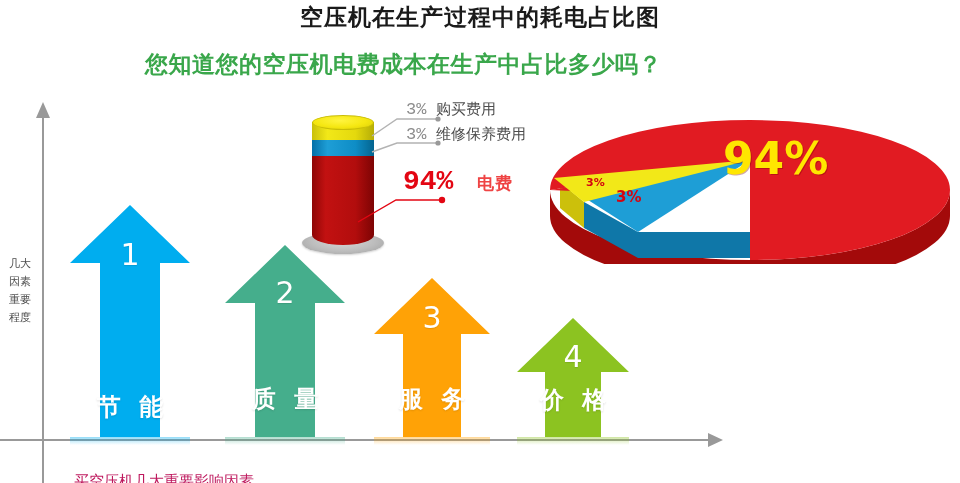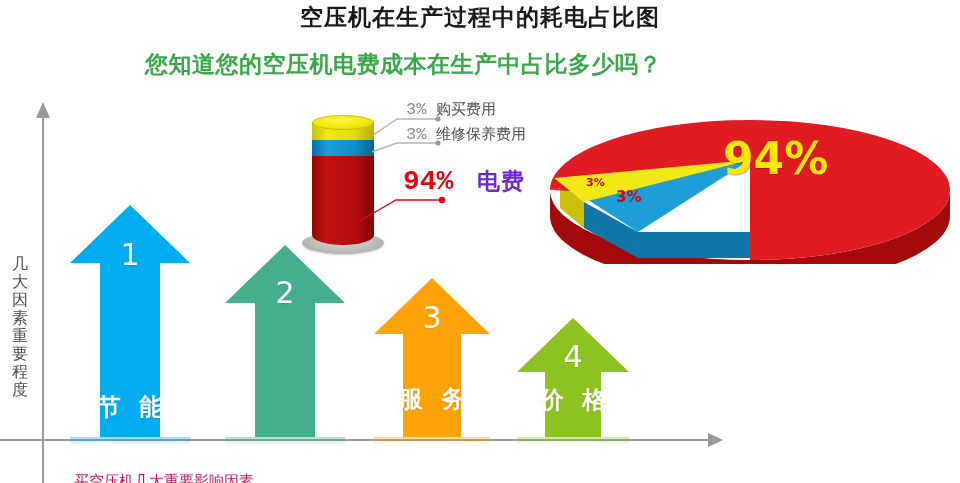--- a/index.html
+++ b/index.html
@@ -29,21 +29,21 @@
     letter-spacing: 0.5px;
     white-space: nowrap;
   }
 
   
   .axis-svg { position: absolute; left: 0; top: 0; }
 
   .ylabel {
     position: absolute; left: 7px; top: 255px;
     width: 26px;
-    font-size: 16px; color: #4d4d4d; line-height: 18px;
+    font-size: 11px; color: #4d4d4d; line-height: 18px;
     text-align: center;
     word-break: break-all;
   }
   .xlabel {
     position: absolute; left: 74px; top: 472px;
     font-size: 15px; color: #be185d;
     white-space: nowrap;
   }
 
   
@@ -95,21 +95,21 @@
     border: 1px solid #c9bd06;
     box-sizing: border-box;
   }
 
   
   .callout-svg { position: absolute; left: 0; top: 0; }
   .co { position: absolute; white-space: nowrap; font-family: Liberation Mono, monospace; }
   .co .pct { color: #8c8c8c; font-size: 17px; }
   .co .txt { color: #4d4d4d; font-size: 15px; }
   .co-big .pct { color: #e30613; font-size: 28px; font-weight: bold; }
-  .co-big .txt { color: #6d28d9; font-size: 23px; font-weight: bold; letter-spacing: 1px; }
+  .co-big .txt { color: #ef4444; font-size: 17px; font-weight: bold; letter-spacing: 1px; }
 
   
   .pie { position: absolute; }
   .pie .pct94 {
     position: absolute; left: 175px; top: 17px;
     color: #ffe600; font-size: 44px; font-weight: bold;
     text-shadow: 1px 1px 0 rgba(120,0,0,.35);
   }
   .pie .s3a, .pie .s3b {
     position: absolute; color: #d40511; font-weight: bold;
@@ -144,20 +144,21 @@
     <div class="num" style="top:32px;">1</div>
     <div class="lbl" style="top:186px;">节 能</div>
     <div class="refl" style="top:232px; background:linear-gradient(to bottom,#00adef,rgba(0,173,239,0));"></div>
   </div>
 
   <div class="arrow" style="left:225px; top:245px; width:120px; height:192px;">
     <svg width="120" height="192" viewBox="0 0 120 192">
       <polygon points="60,0 120,58 90,58 90,192 30,192 30,58 0,58" fill="#45ae8c"></polygon>
     </svg>
     <div class="num" style="top:30px;">2</div>
+    <div class="lbl" style="top:138px;">质 量</div>
     <div class="refl" style="top:192px; background:linear-gradient(to bottom,#45ae8c,rgba(69,174,140,0));"></div>
   </div>
 
   <div class="arrow" style="left:374px; top:278px; width:116px; height:159px;">
     <svg width="116" height="159" viewBox="0 0 116 159">
       <polygon points="58,0 116,56 87,56 87,159 29,159 29,56 0,56" fill="#ffa206"></polygon>
     </svg>
     <div class="num" style="top:22px;">3</div>
     <div class="lbl" style="top:105px;">服 务</div>
     <div class="refl" style="top:159px; background:linear-gradient(to bottom,#ffa206,rgba(255,162,6,0));"></div>

